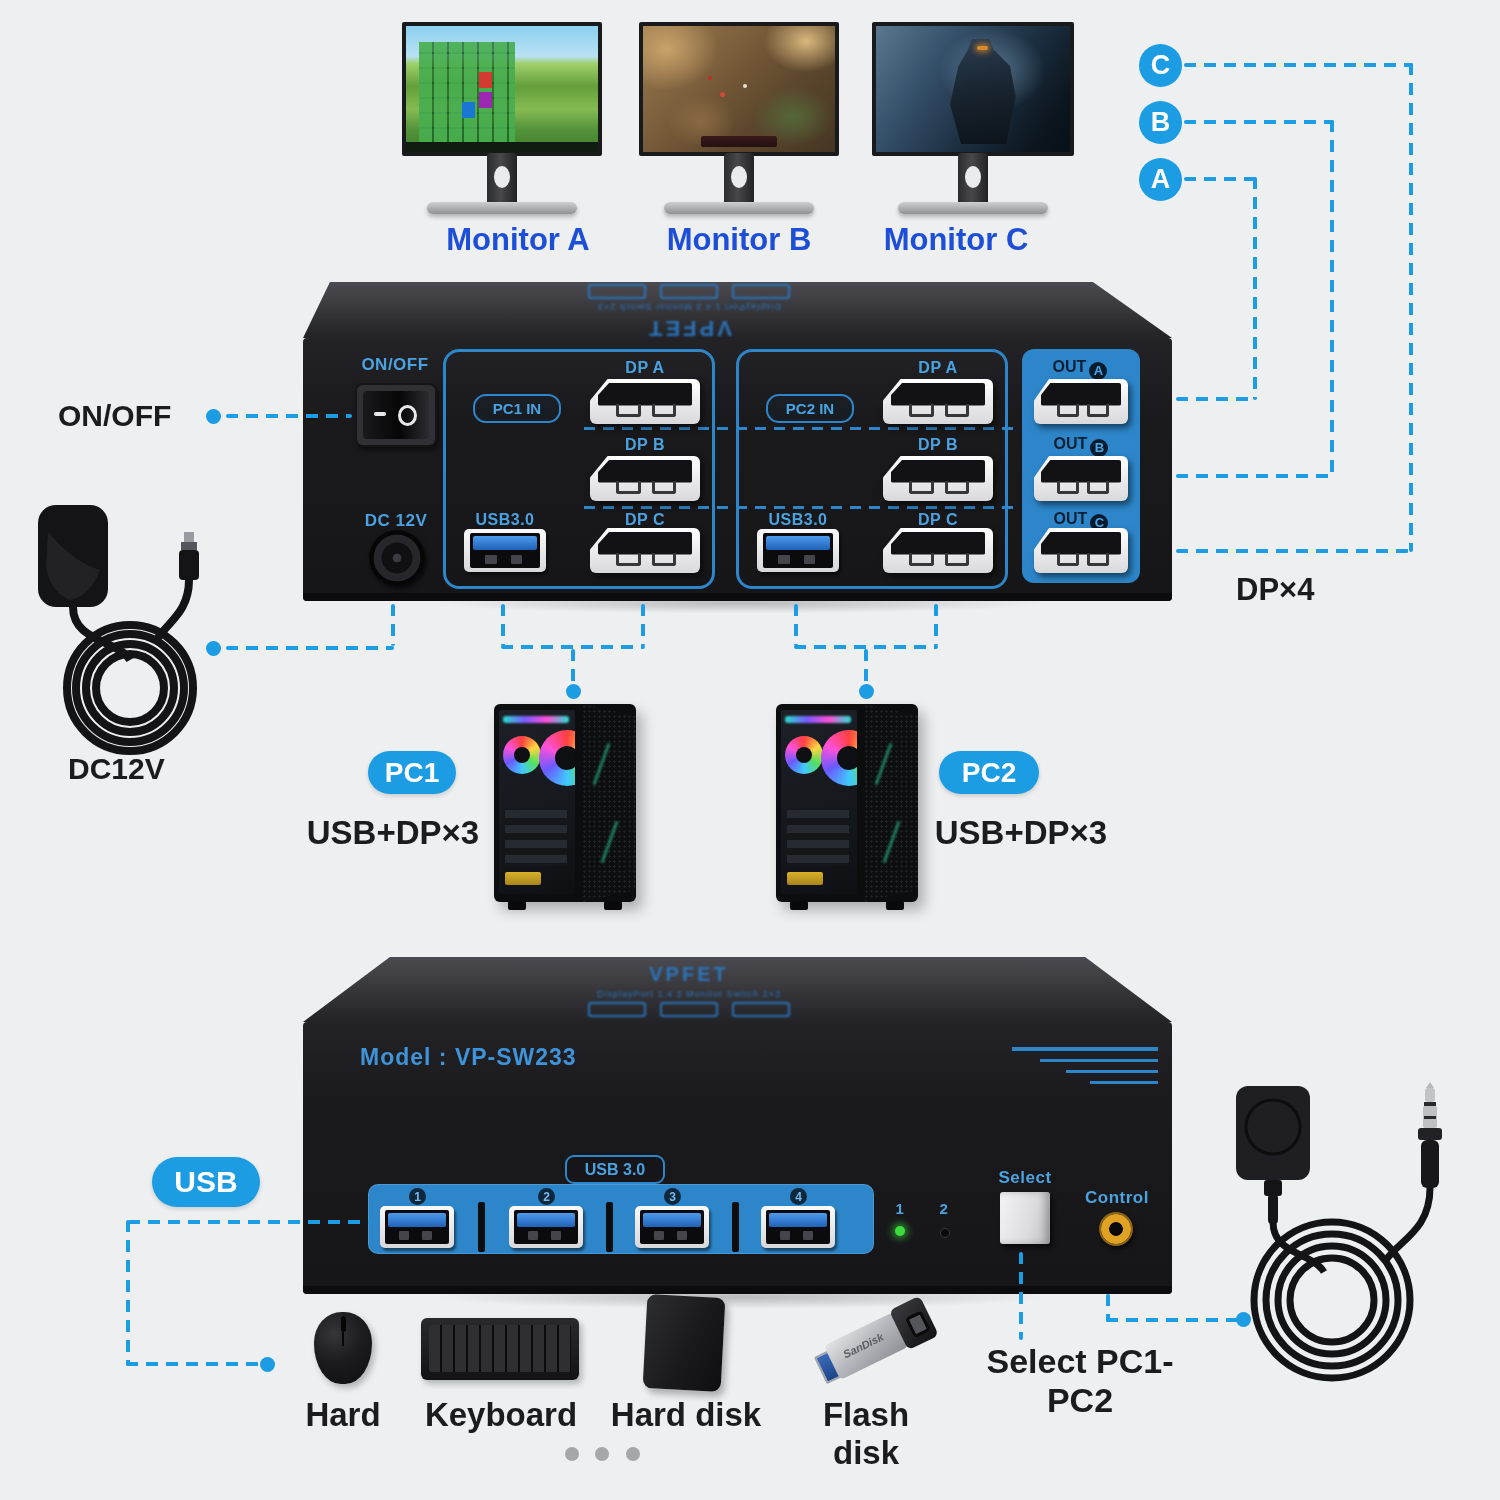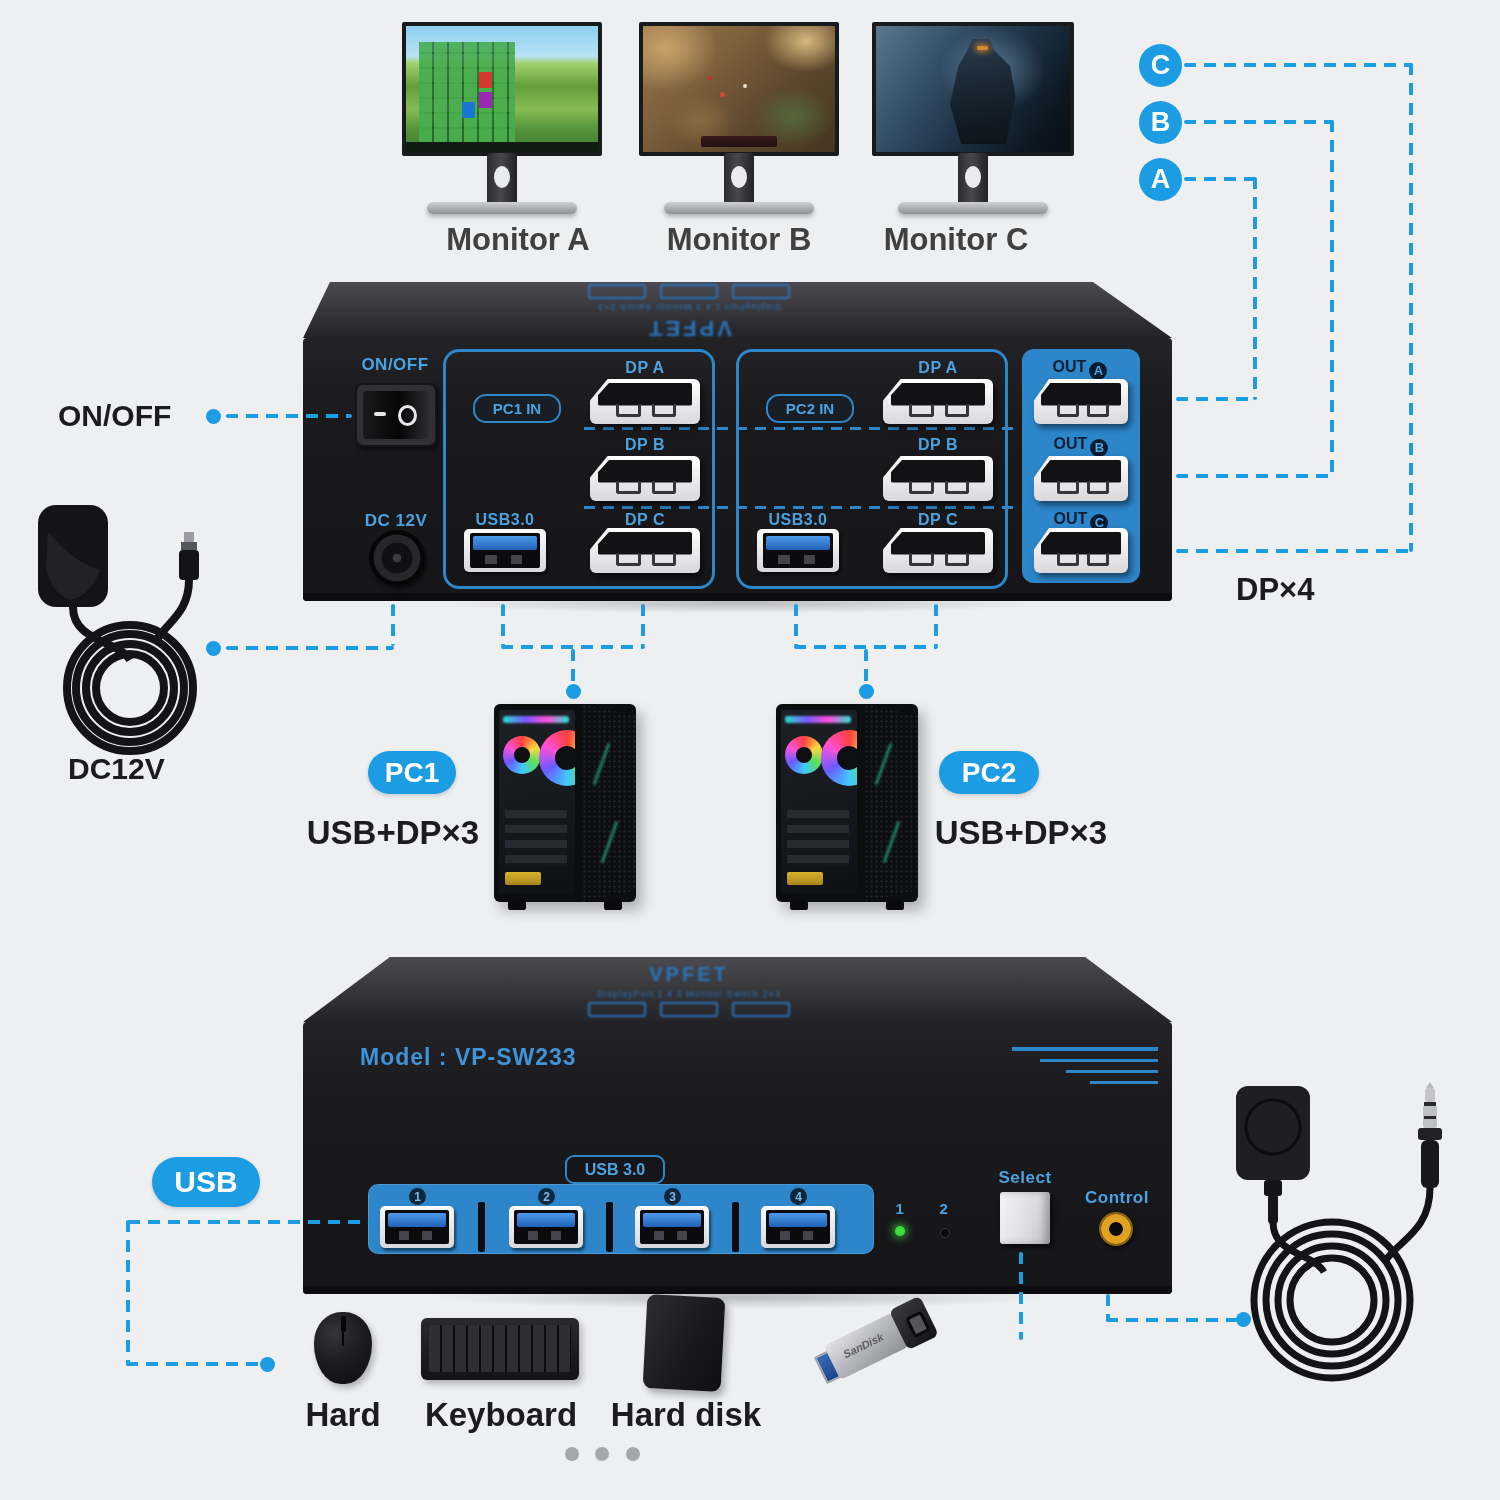--- a/index.html
+++ b/index.html
@@ -11,21 +11,21 @@
   .dv{width:4px;border-radius:2px;background:repeating-linear-gradient(180deg,#1b9ce3 0 12px,transparent 12px 20px);}
   .edot{width:15px;height:15px;border-radius:50%;background:#1b9ce3;}
   
   .ocirc{width:43px;height:43px;border-radius:50%;background:#1b9ce3;color:#fff;font-weight:bold;
          font-size:27px;display:flex;align-items:center;justify-content:center;}
   
   .screen{border:4px solid #191a1c;background:#000;border-radius:2px;overflow:hidden;}
   .neck{background:linear-gradient(90deg,#2c2c30,#47474c 45%,#222226);border-radius:4px;}
   .hole{background:#e9ebee;border-radius:50%;}
   .mbase{background:linear-gradient(#cfd0d3,#8f9094);border-radius:6px;box-shadow:0 3px 4px rgba(0,0,0,.25);}
-  .mlabel{font-size:31px;font-weight:bold;color:#404040;text-align:center;}
+  .mlabel{font-size:31px;font-weight:bold;color:#1d4ed8;text-align:center;}
   .scr-a{background:linear-gradient(180deg,#8cd0ef 0%,#b9e2f4 24%,#9fd06b 30%,#659e3a 48%,#86bb53 66%,#54933a 82%,#3f7c2c 100%);}
   .start{background-color:rgba(52,138,58,.40);
     background-image:repeating-linear-gradient(90deg,rgba(72,176,80,.85) 0 13px,rgba(22,86,32,.6) 13px 15px),
                      repeating-linear-gradient(0deg,rgba(0,0,0,0) 0 13px,rgba(22,86,32,.6) 13px 15px);}
   .tile{position:absolute;}
   .taskbar{position:absolute;left:0;right:0;bottom:0;height:8%;background:rgba(12,20,14,.92);}
   .scr-b{background:
     radial-gradient(45% 55% at 12% 18%,#caa26a 0%,transparent 60%),
     radial-gradient(40% 45% at 85% 12%,#d8b87e 0%,transparent 55%),
     radial-gradient(35% 40% at 78% 72%,#55683a 0%,transparent 60%),
@@ -496,18 +496,20 @@
         <div style="position:absolute;left:14px;top:11px;font-size:11px;font-style:italic;color:#5c5c62;font-weight:bold;">SanDisk</div>
       </div>
       <div class="abs" style="left:88px;top:-3px;width:34px;height:44px;background:linear-gradient(150deg,#3a3a40,#121215);border-radius:6px;">
         <div class="abs" style="right:5px;top:14px;width:12px;height:16px;border:3px solid #0a0a0c;border-radius:4px;background:#55555c;"></div>
       </div>
     </div>
   </div>
   <div class="note abs" style="left:283px;top:1396px;width:120px;text-align:center;">Hard</div>
   <div class="note abs" style="left:421px;top:1396px;width:160px;text-align:center;">Keyboard</div>
   <div class="note abs" style="left:606px;top:1396px;width:160px;text-align:center;">Hard disk</div>
+  <div class="note abs" style="left:786px;top:1396px;width:160px;text-align:center;">Flash disk</div>
+  <div class="note abs" style="left:955px;top:1342px;width:250px;text-align:center;font-size:34px;">Select PC1-PC2</div>
 
   <div class="gallery-dot abs" style="left:565px;top:1447px;"></div>
   <div class="gallery-dot abs" style="left:595px;top:1447px;"></div>
   <div class="gallery-dot abs" style="left:626px;top:1447px;"></div>
 
 </div>
 
 </body></html>

